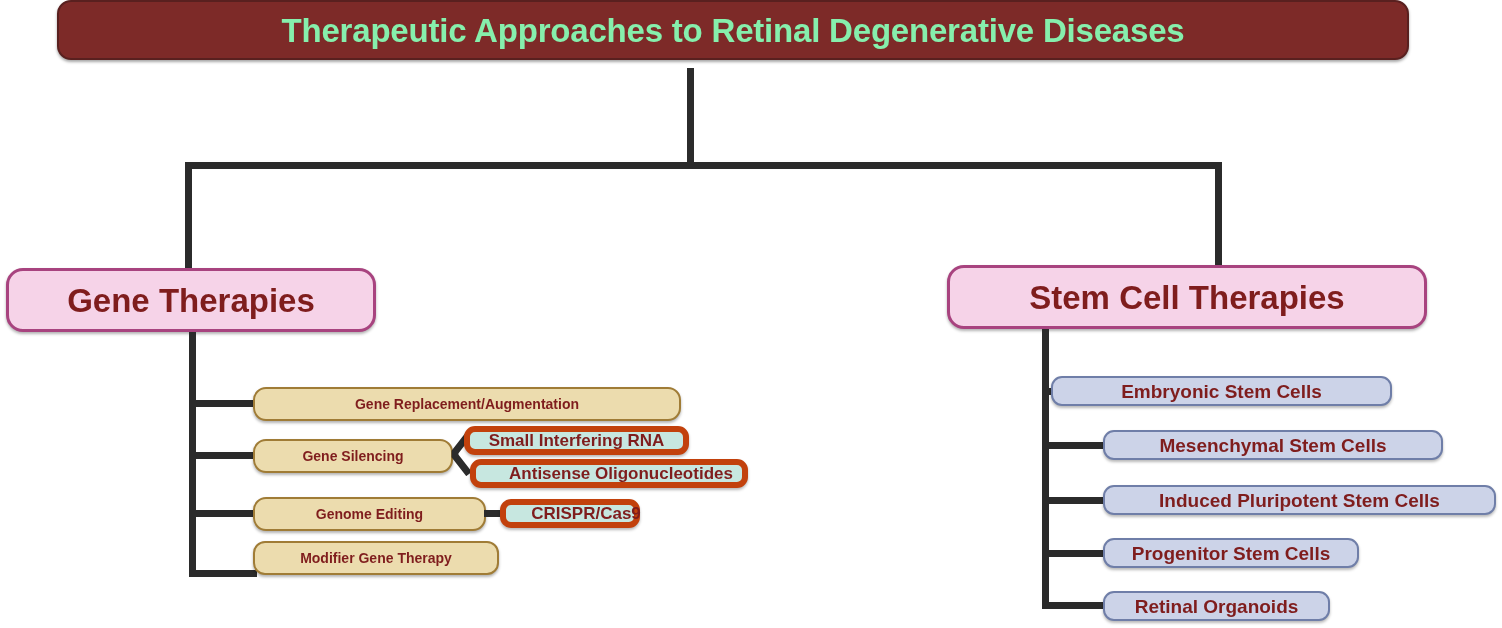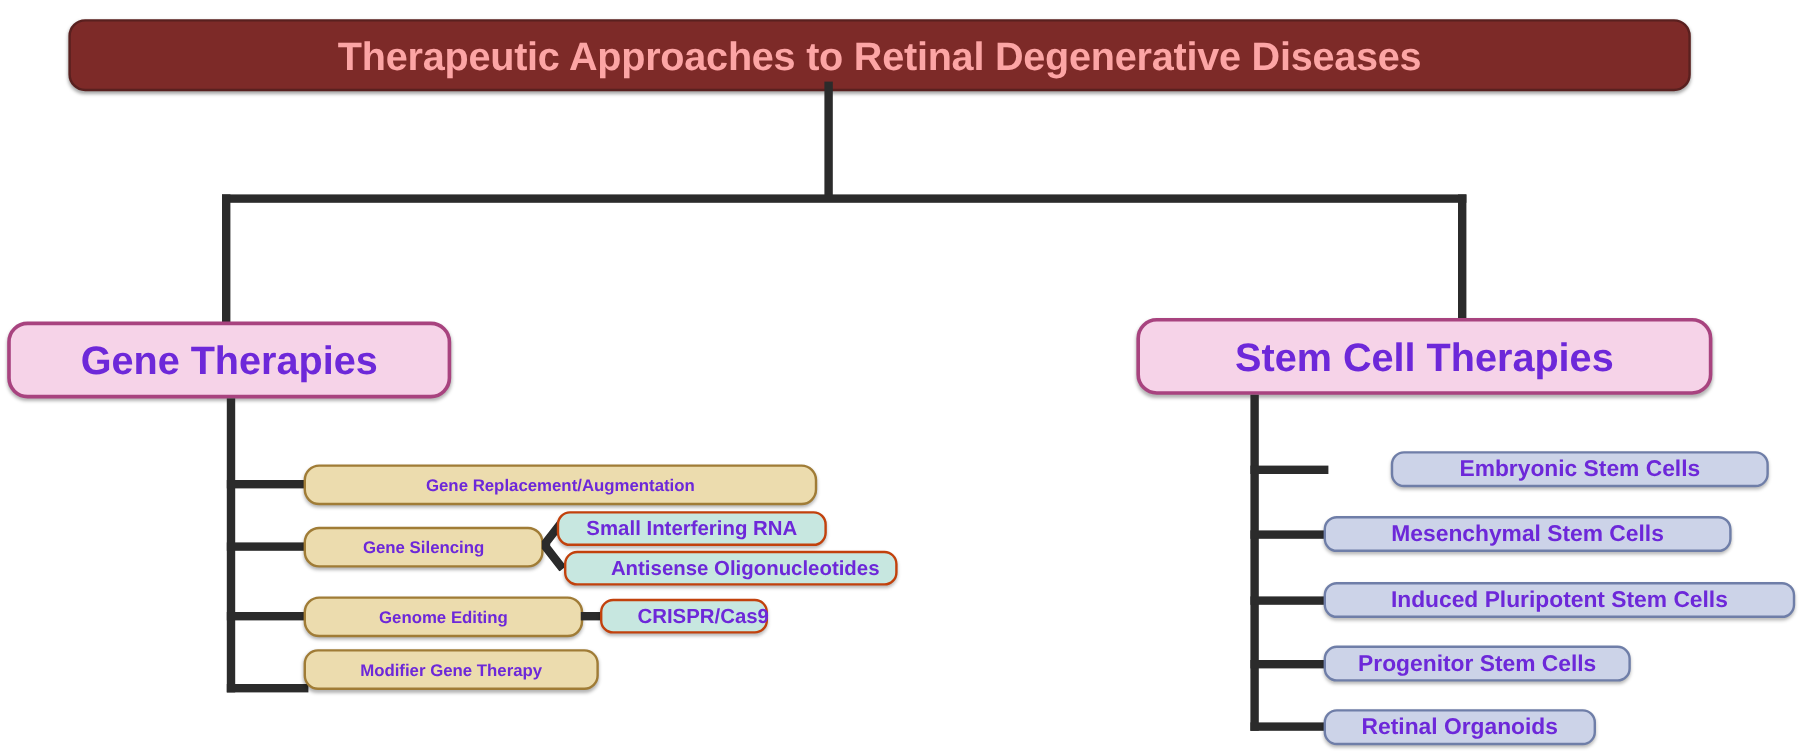--- a/index.html
+++ b/index.html
@@ -20,35 +20,35 @@
 
   
   .node {
     position: absolute;
     box-sizing: border-box;
     display: flex;
     align-items: center;
     justify-content: center;
     text-align: center;
     font-weight: bold;
-    color: #6d28d9;
+    color: #7f1d1d;
     white-space: nowrap;
     line-height: 1;
   }
 
   
   .title-node {
     left: 57px;
-    top: 16px;
+    top: 0;
     width: 1352px;
     height: 60px;
     border-radius: 14px;
     background: #7d2a28;
     border: 2px solid #59201f;
-    color: #fca5a5;
+    color: #86efac;
     font-size: 33px;
     letter-spacing: -0.2px;
     box-shadow: 0 2px 3px rgba(0,0,0,0.35);
   }
 
   
   .l1-node {
     height: 64px;
     border-radius: 17px;
     background: #f6d3e8;
@@ -71,38 +71,38 @@
   .tan-0 { left: 253px; top: 387px; width: 428px; }
   .tan-1 { left: 253px; top: 439px; width: 200px; }
   .tan-2 { left: 253px; top: 497px; width: 233px; }
   .tan-3 { left: 253px; top: 541px; width: 246px; border-radius: 12px; }
 
   
   .l3-teal {
     height: 29px;
     border-radius: 11px;
     background: #c7e7e0;
-    border: 2px solid #c2410c;
+    border: 6px solid #c2410c;
     font-size: 17px;
     box-shadow: 0 2px 3px rgba(0,0,0,0.28);
   }
   .teal-0 { left: 464px; top: 426px; width: 225px; }
   .teal-1 { left: 470px; top: 459px; width: 278px; padding-left: 24px; }
   .teal-2 { left: 500px; top: 499px; width: 140px; padding-left: 32px; }
 
   
   .l2-blue {
     height: 30px;
     border-radius: 11px;
     background: #ccd3e8;
     border: 2px solid #6f7ea8;
     font-size: 19px;
     box-shadow: 0 2px 3px rgba(0,0,0,0.28);
   }
-  .blue-0 { left: 1159px; top: 376px; width: 315px; }
+  .blue-0 { left: 1051px; top: 376px; width: 341px; }
   .blue-1 { left: 1103px; top: 430px; width: 340px; }
   .blue-2 { left: 1103px; top: 485px; width: 393px; }
   .blue-3 { left: 1103px; top: 538px; width: 256px; }
   .blue-4 { left: 1103px; top: 591px; width: 227px; }
 
   
   .conn {
     position: absolute;
     background: #2b2b2b;
   }

